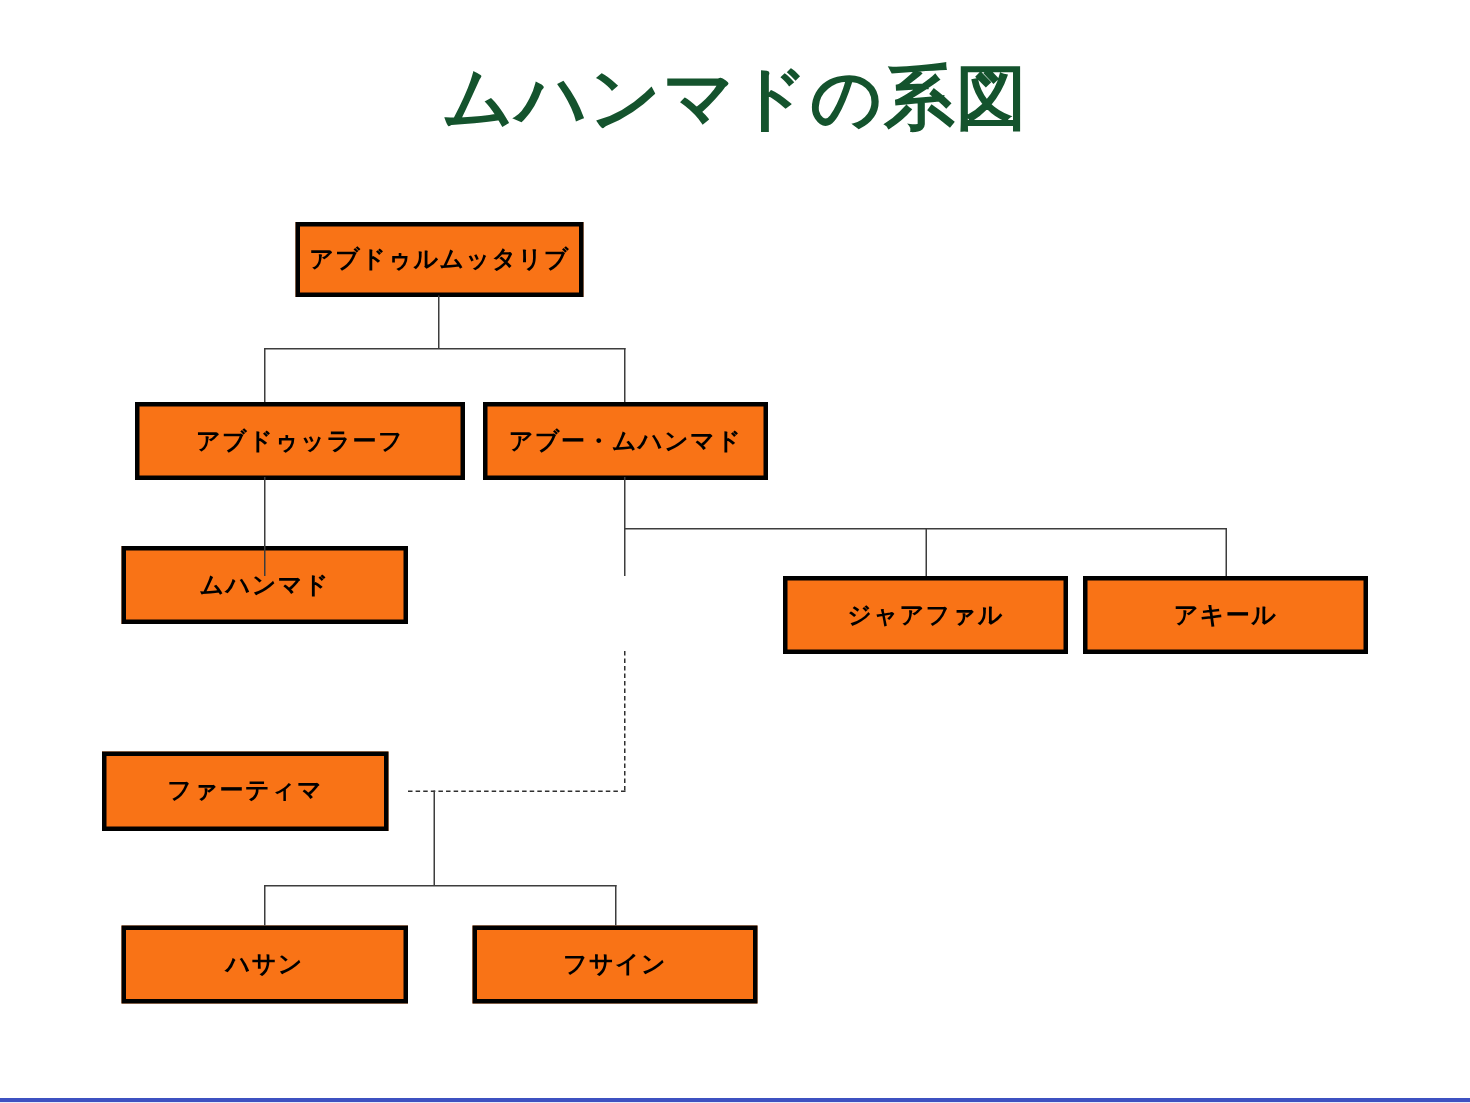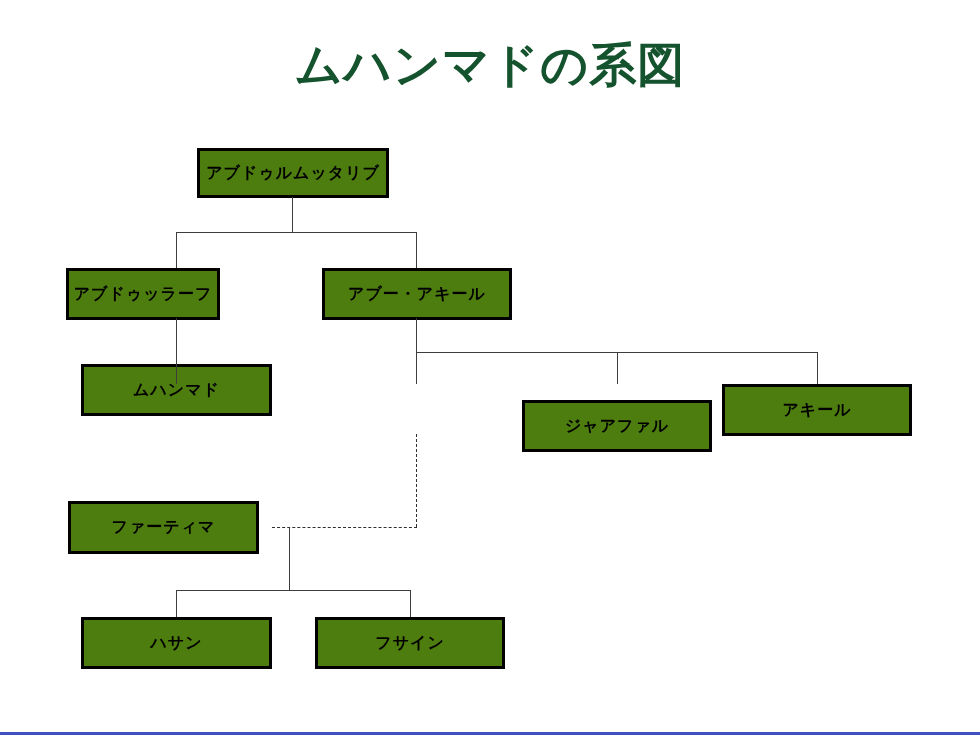--- a/index.html
+++ b/index.html
@@ -8,32 +8,32 @@
     overflow:hidden;
     font-family:"DejaVu Sans","Liberation Sans",sans-serif;
   }
   .title {
     position:absolute; top:34px; left:0; width:100%;
     margin:0; text-align:center;
     font-size:47px; font-weight:900; color:#14532d; letter-spacing:1px;
   }
   .node {
     position:absolute; box-sizing:border-box;
-    background:#4d7c0f; border:3px solid #000000;
+    background:#f97316; border:3px solid #000000;
     display:flex; align-items:center; justify-content:center;
     font-size:16px; font-weight:700; color:#000000;
     letter-spacing:1px; white-space:nowrap;
   }
   
   .n-abdulmuttalib { left:197px; top:148px; width:192px; height:50px; }
-  .n-abdullah      { left:66px;  top:268px; width:154px; height:52px; }
+  .n-abdullah      { left:90px;  top:268px; width:220px; height:52px; }
   .n-abutalib      { left:322px; top:268px; width:190px; height:52px; }
   .n-muhammad      { left:81px;  top:364px; width:191px; height:52px; }
   .n-ali           { left:322px; top:384px; width:190px; height:52px; }
-  .n-jafar         { left:522px; top:400px; width:190px; height:52px; }
+  .n-jafar         { left:522px; top:384px; width:190px; height:52px; }
   .n-aqil          { left:722px; top:384px; width:190px; height:52px; }
   .n-fatima        { left:68px;  top:501px; width:191px; height:53px; }
   .n-hasan         { left:81px;  top:617px; width:191px; height:52px; }
   .n-husayn        { left:315px; top:617px; width:190px; height:52px; }
 
   
   .cline { position:absolute; background:#3d3d3d; }
   .v { width:1px; }
   .h { height:1px; }
   .dash-v { position:absolute; width:0;  border-left:1px dashed #2f2f2f; }
@@ -63,21 +63,21 @@
 </style>
 </head>
 <body>
 
 <div class="slide">
 
   <h1 class="title">ムハンマドの系図</h1>
 
   <div class="node n-abdulmuttalib">アブドゥルムッタリブ</div>
   <div class="node n-abdullah">アブドゥッラーフ</div>
-  <div class="node n-abutalib">アブー・アキール</div>
+  <div class="node n-abutalib">アブー・ムハンマド</div>
   <div class="node n-muhammad">ムハンマド</div>
   <div class="node n-jafar">ジャアファル</div>
   <div class="node n-aqil">アキール</div>
   <div class="node n-fatima">ファーティマ</div>
   <div class="node n-hasan">ハサン</div>
   <div class="node n-husayn">フサイン</div>
 
   <div class="cline v c1"></div>
   <div class="cline h c2"></div>
   <div class="cline v c3"></div>

